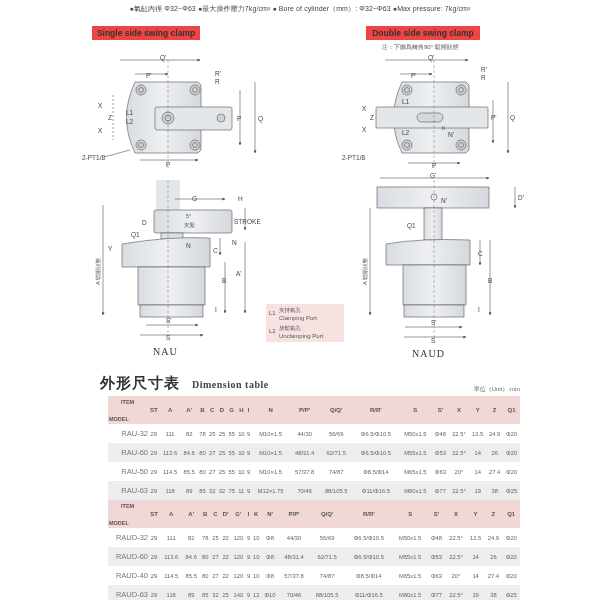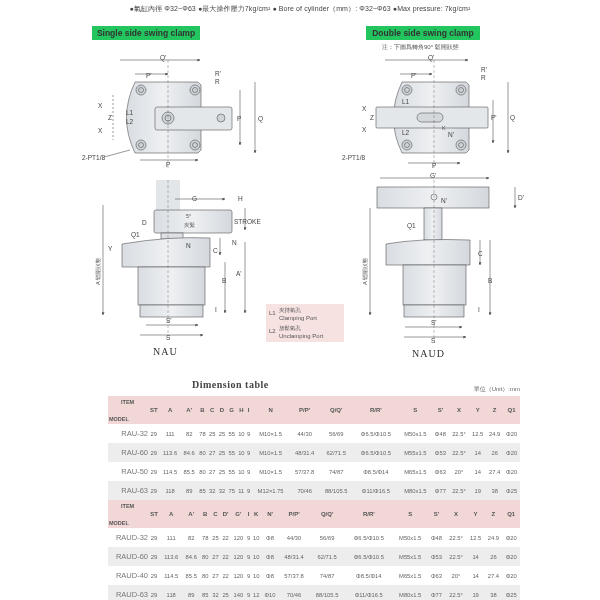--- a/index.html
+++ b/index.html
@@ -1,19 +1,19 @@
 <!DOCTYPE html>
 <html><head>
 <meta charset="utf-8">
 <style>
   * { box-sizing: border-box; margin: 0; padding: 0; }
   html, body { width: 600px; height: 600px; background: #ffffff; overflow: hidden; }
   body { font-family: "Liberation Sans", sans-serif; color: #555; position: relative; }
   .spec-line { position: absolute; top: 4px; left: 0; width: 600px; text-align: center; font-size: 7px; color: #444; letter-spacing: 0.1px; }
-  .pill { position: absolute; background: #22c55e; color: #333; font-weight: bold; font-size: 8.5px; text-align: center; line-height: 14px; height: 14px; }
+  .pill { position: absolute; background: #ef4444; color: #333; font-weight: bold; font-size: 8.5px; text-align: center; line-height: 14px; height: 14px; }
   .note { position: absolute; font-size: 6px; color: #555; }
   svg.draw { position: absolute; left: 0; top: 0; }
   .lbl { font-family: "Liberation Sans", sans-serif; font-size: 6.5px; fill: #444; }
   .lbl-s { font-family: "Liberation Sans", sans-serif; font-size: 5.5px; fill: #555; }
   .model-name { font-family: "Liberation Serif", serif; font-size: 10px; fill: #333; letter-spacing: 1px; }
   .port-legend { position: absolute; left: 266px; top: 304px; width: 78px; height: 38px; background: #f7e2e2; font-size: 6px; color: #555; padding: 2px 3px; line-height: 8px; }
   .port-legend .row { display: flex; }
   .port-legend .k { width: 10px; font-size: 6px; margin-top: 3px; }
   .port-legend .cn { font-size: 5.5px; }
   .title-row { position: absolute; left: 100px; top: 374px; width: 420px; height: 20px; }
@@ -202,20 +202,21 @@
     <span class="k">L1</span>
     <span><span class="cn">夾持氣孔</span><br><span>Clamping Port</span></span>
   </div>
   <div class="row" style="margin-top:2px;">
     <span class="k">L2</span>
     <span><span class="cn">放鬆氣孔</span><br><span>Unclamping Port</span></span>
   </div>
 </div>
 
 <div class="title-row">
+  <span class="title-cn">外形尺寸表</span>
   <span class="title-en">Dimension table</span>
   <span class="unit">單位（Unit）:mm</span>
 </div>
 
 <table class="dim" id="t1" style="top:396px; width:412px;">
   <thead>
       <tr>
     <th class="item">
           <span class="it">ITEM</span>
           <span class="md">MODEL</span>

